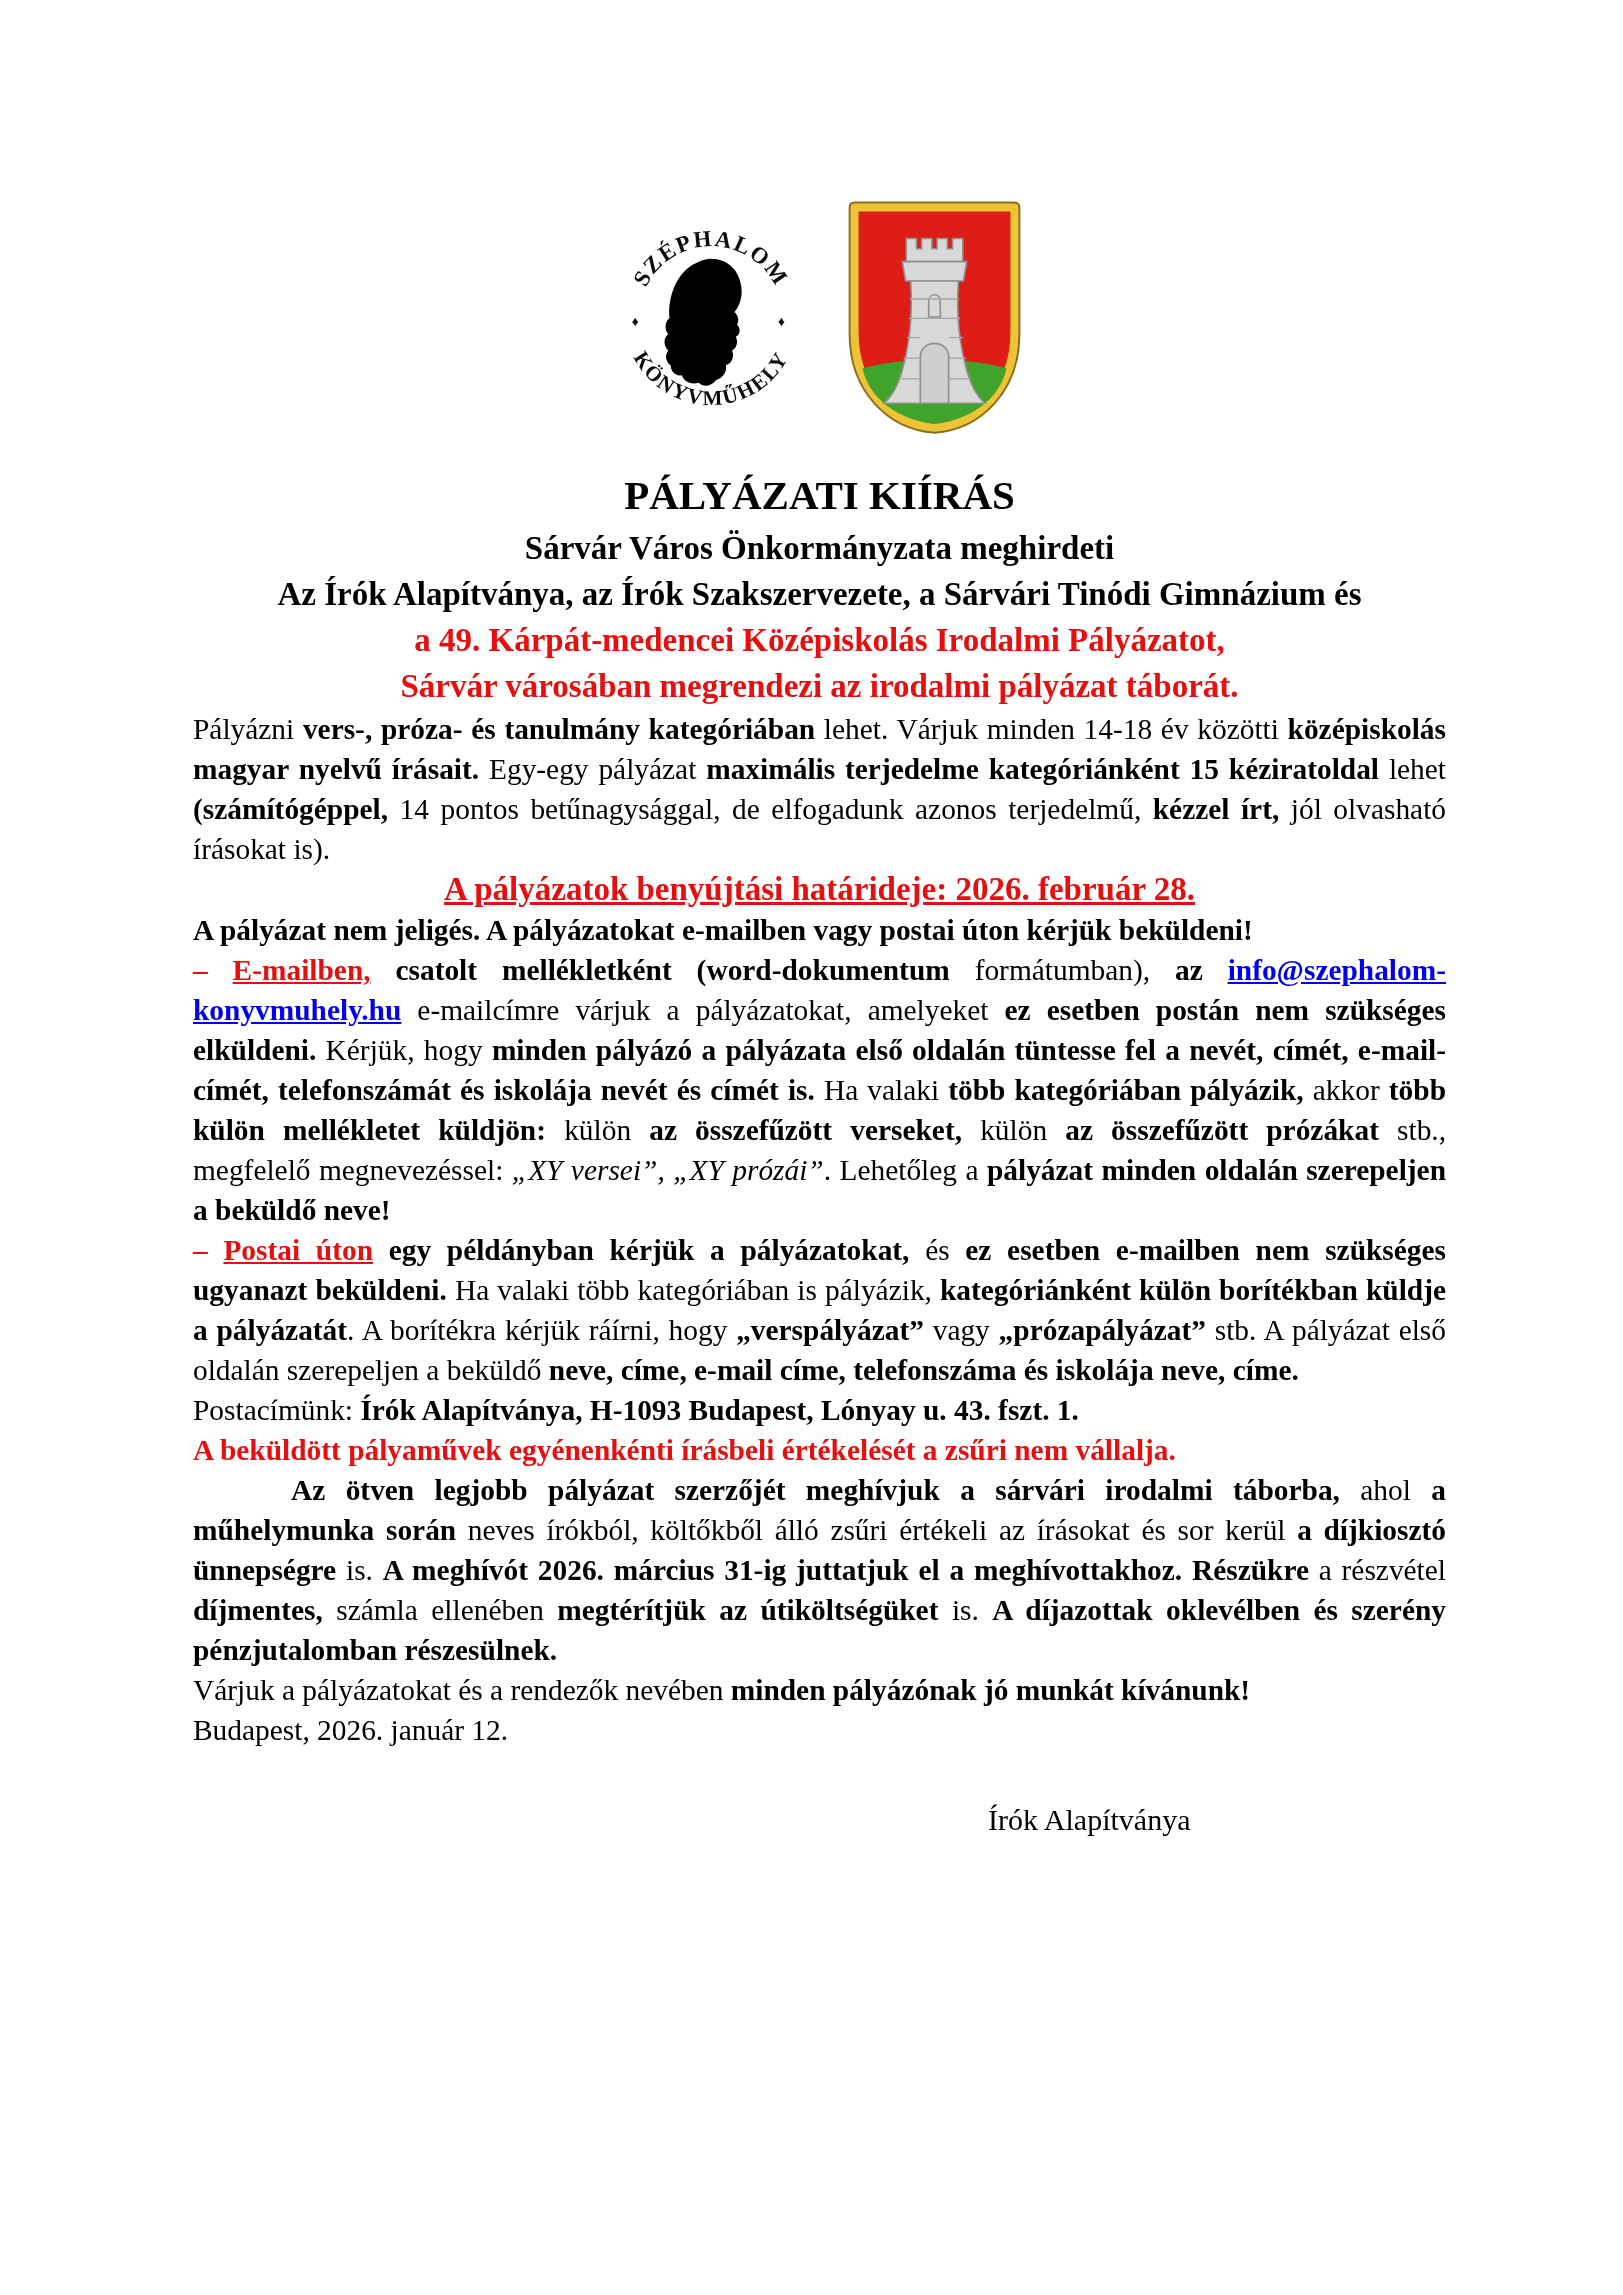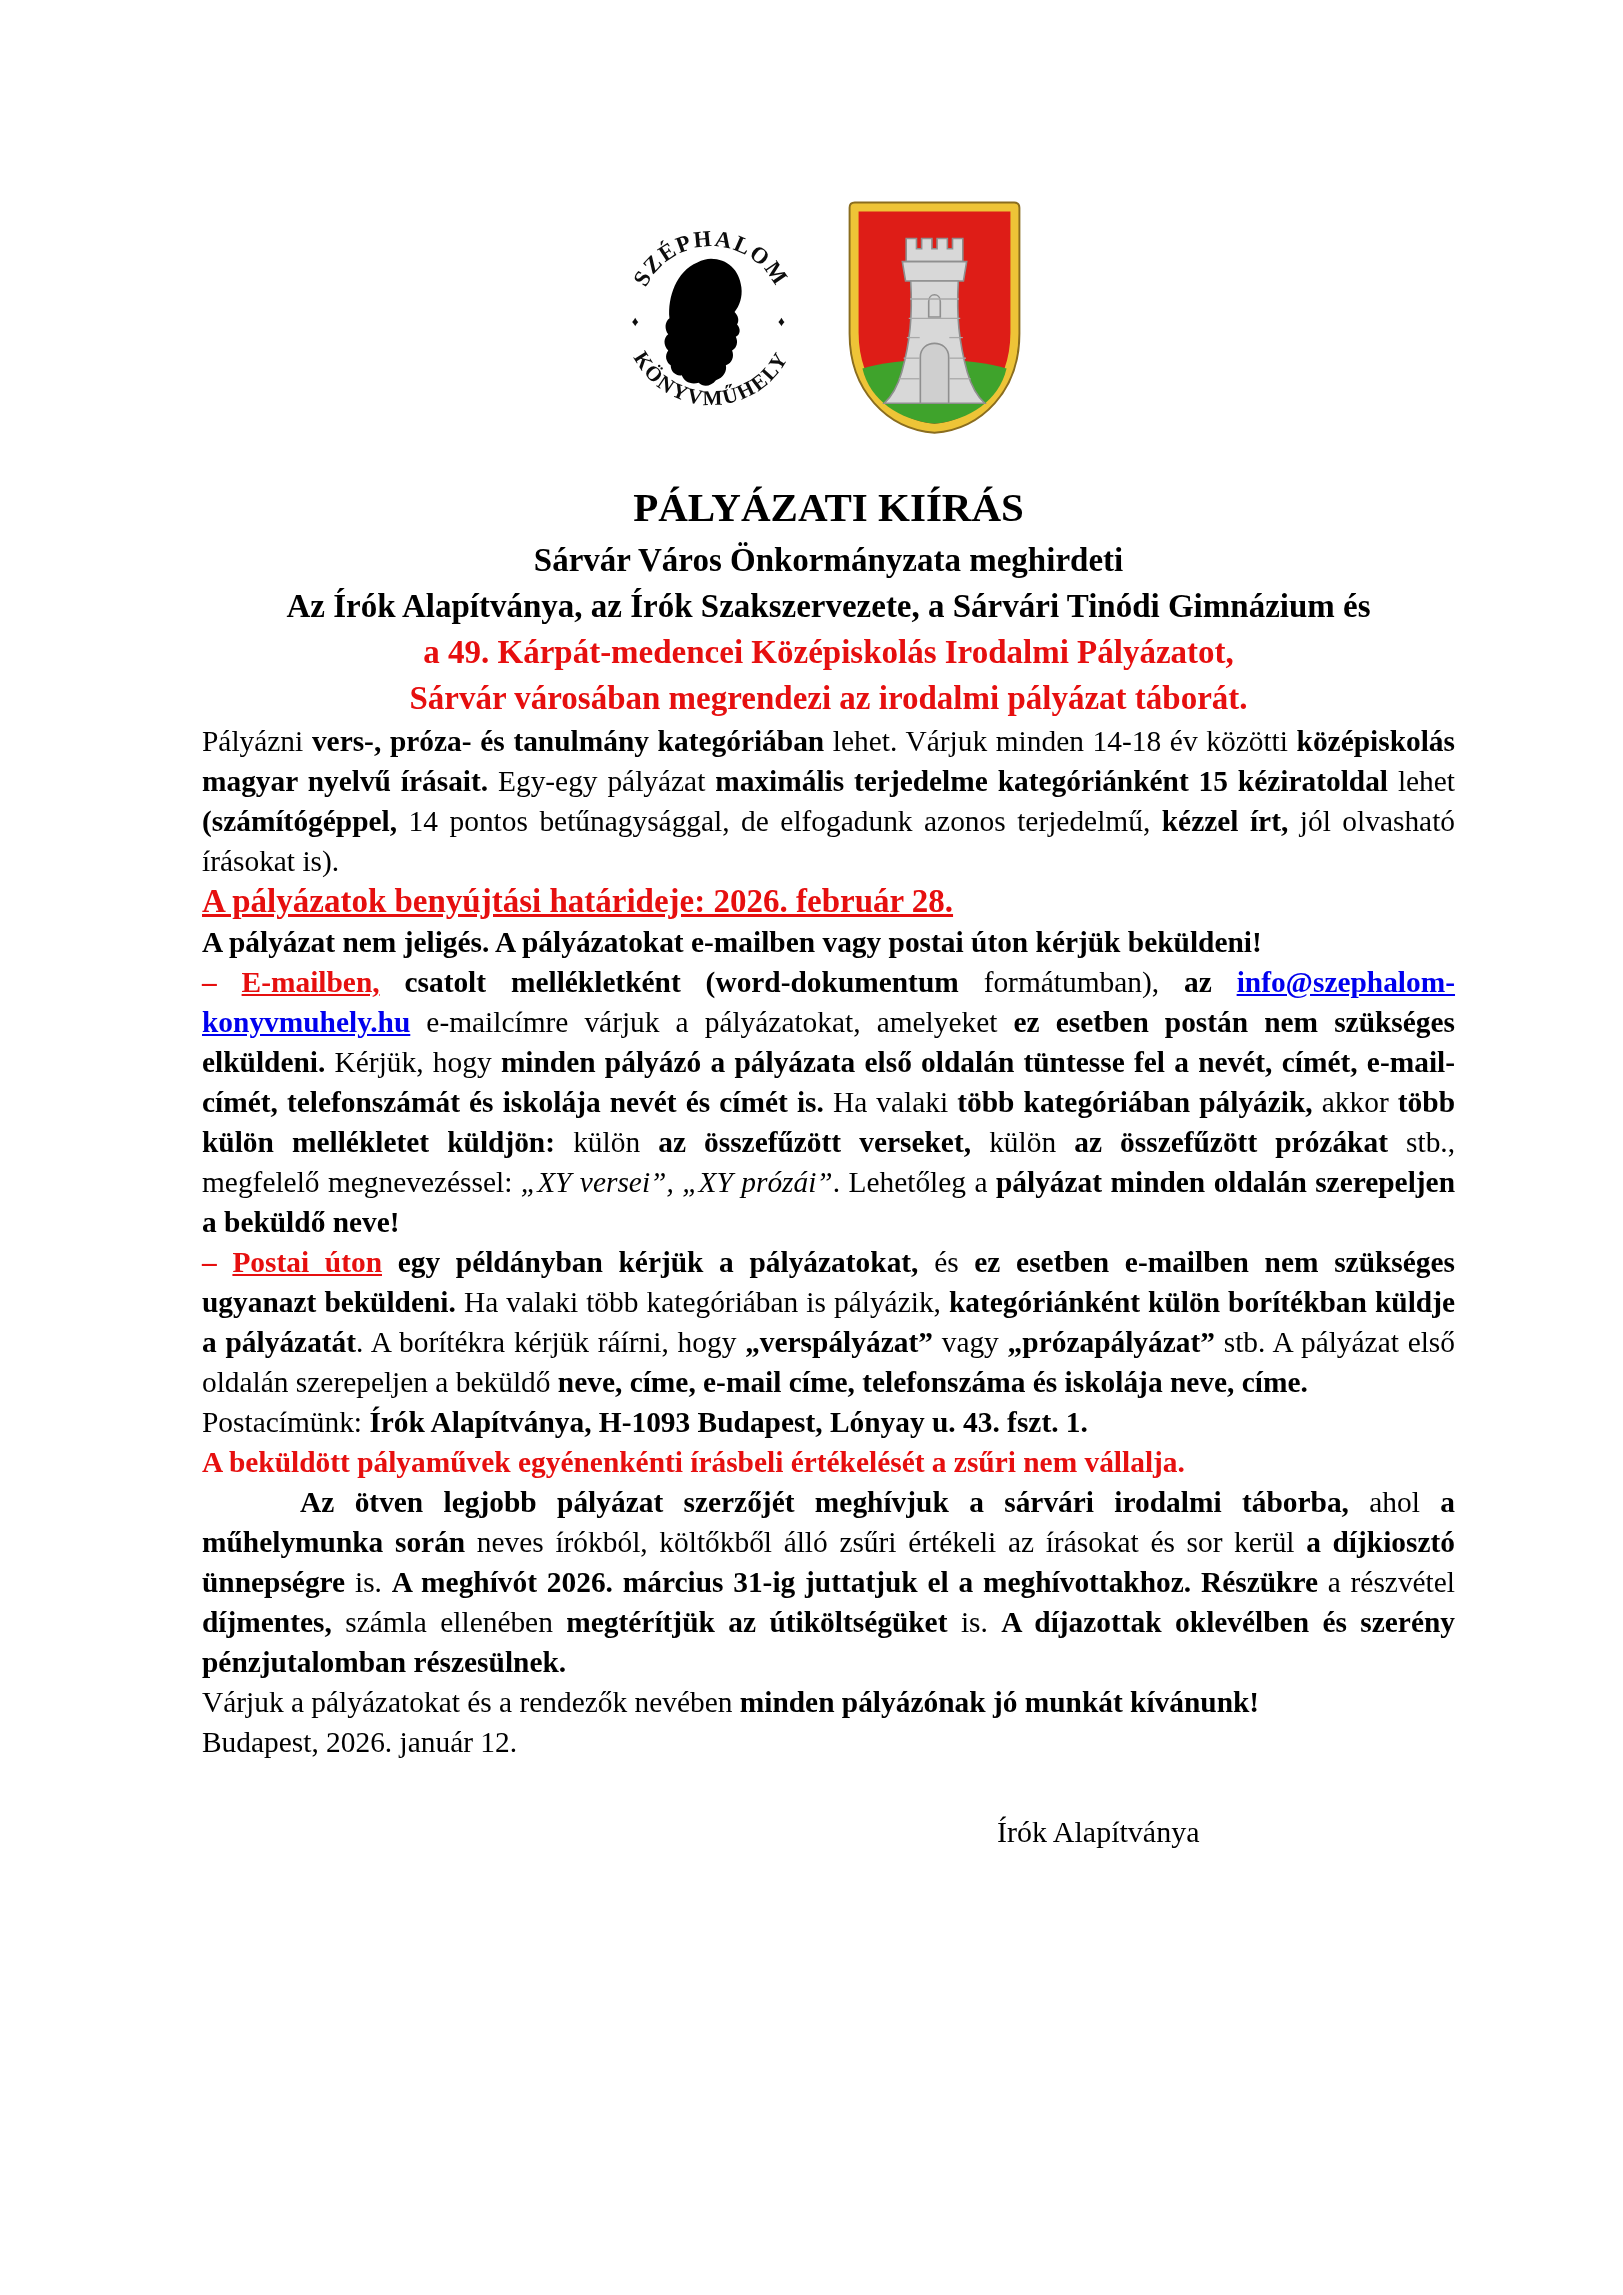--- a/index.html
+++ b/index.html
@@ -6,31 +6,31 @@
   .page{
     position:relative;width:1623px;height:2295px;background:#ffffff;
     font-family:"Liberation Serif","DejaVu Serif",serif;color:#000;
     overflow:hidden;
   }
   .logos{
     position:absolute;top:196px;left:0;width:100%;
     display:flex;justify-content:center;align-items:center;gap:34px;
     padding-left:26px;box-sizing:border-box;
   }
-  .content{position:absolute;left:193px;top:482px;width:1253px;margin-left:9px;}
+  .content{position:absolute;left:193px;top:470px;width:1253px;}
   .title{font-size:41px;font-weight:bold;text-align:center;line-height:50px;margin:0 0 5.2px 0;}
   .hline{font-size:33px;font-weight:bold;text-align:center;line-height:46px;}
   .red{color:var(--accent_red);text-align:center;}
   .body{font-size:29.4px;line-height:40px;margin:0;hyphens:none;}
   .j{text-align:justify;}
   .bold{font-weight:bold;}
   .indent{text-indent:98px;}
   .deadline{
     font-size:33px;font-weight:bold;color:var(--accent_red);
-    text-decoration:underline;text-align:left;line-height:41px;margin:0;
+    text-decoration:underline;text-align:center;line-height:41px;margin:0;
   }
   .signature{margin-top:50px;margin-left:795px;font-size:30px;line-height:39px;}
   
   .seg-n{font-weight:normal;}
   .seg-b{font-weight:bold;}
   .seg-bg{font-weight:bold;color:var(--date_gray);}
   .seg-red{font-weight:bold;color:var(--accent_red);}
   .seg-redu{font-weight:bold;color:var(--accent_red);text-decoration:underline;}
   .seg-blueu{font-weight:bold;color:var(--link_blue);text-decoration:underline;cursor:pointer;}
   .seg-i{font-style:italic;}

